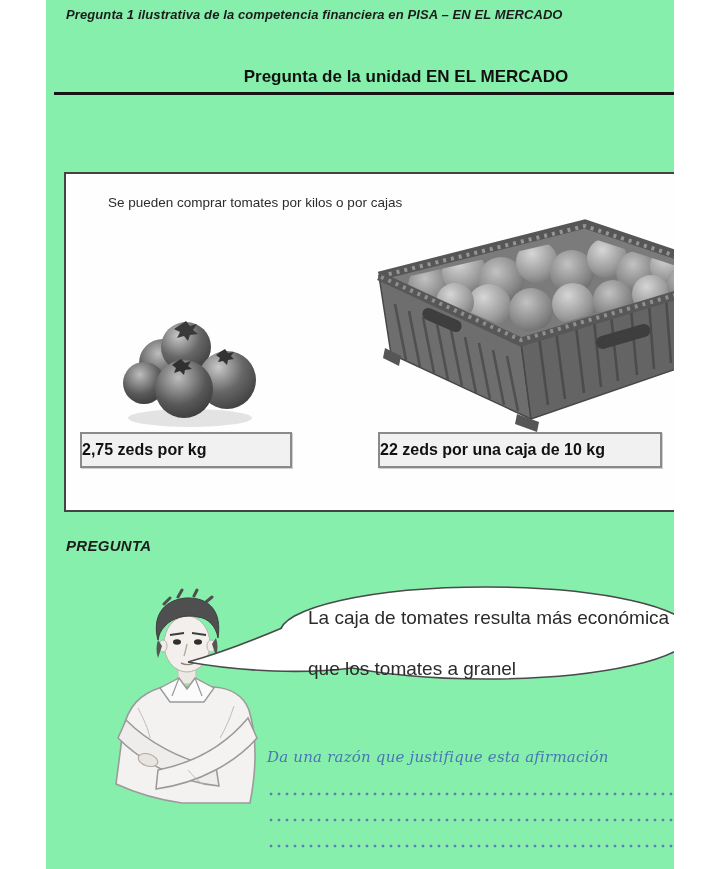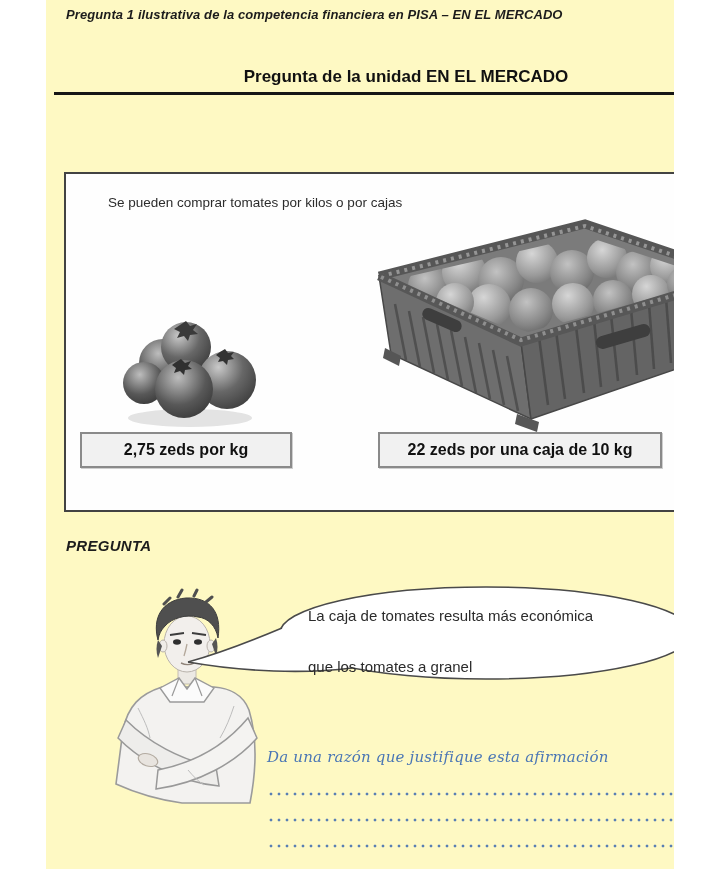--- a/index.html
+++ b/index.html
@@ -1,20 +1,20 @@
 <!DOCTYPE html>
 <html><head>
 <meta charset="utf-8">
 <style>
   * { margin:0; padding:0; box-sizing:border-box; }
   html,body { background:#ffffff; }
   body { font-family:"Liberation Sans", sans-serif; }
   .page {
     position:relative; width:628px; height:869px; margin:0 auto;
-    background:#fef9c3; overflow:hidden; color:#222;
+    background:#86efac; overflow:hidden; color:#222;
   }
 
   
   .doc-title {
     position:absolute; left:20px; top:7px; width:690px;
     font-size:13px; font-weight:bold; font-style:italic; color:#1c1c1c;
     letter-spacing:.1px;
   }
   .figure-caption {
     position:absolute; left:0; top:52px; width:720px;
@@ -36,37 +36,37 @@
     border:2px solid #434343; background:#fefefe;
   }
   .stimulus-intro {
     position:absolute; left:17px; top:21px;
     font-size:13.5px; color:#2c2c2c;margin-left:25px;
   }
   .tomatoes-img { position:absolute; left:48px; top:143px; width:155px; height:112px; }
   .crate-img    { position:absolute; left:303px; top:40px;  width:382px; height:220px; }
   .price-box {
     position:absolute; height:36px; background:#f1f1f1; border:2px solid #8a8a8a;
-    display:flex; align-items:center; justify-content:center;
+    display:flex; align-items:center; justify-content:flex-start;
     font-size:16px; font-weight:bold; color:#111;
     box-shadow:1px 1px 0 #cfcfcf;
   }
   .price-kg  { left:14px;  top:258px; width:212px; }
   .price-box-caja { left:312px; top:258px; width:284px; }
 
   
   .pregunta-label {
     position:absolute; left:20px; top:537px;
     font-size:15px; font-weight:bold; font-style:italic; color:#1d1d1d;
     letter-spacing:.3px;
   }
   .person-img { position:absolute; left:52px; top:588px; width:178px; height:218px; }
   .bubble-svg { position:absolute; left:138px; top:582px; width:512px; height:108px; }
   .bubble-text-1, .bubble-text-2 {
-    position:absolute; left:262px; font-size:15px; color:#2b2b2b;
+    position:absolute; left:262px; font-size:19px; color:#2b2b2b;
   }
   .bubble-text-1 { top:607px; }
   .bubble-text-2 { top:634px;margin-top:24px; }
 
   .answer-prompt {
     position:absolute; left:221px; top:748px;
     font-family:"DejaVu Serif", serif; font-style:italic;
     font-size:15px; color:#4a76b5; letter-spacing:.2px;
   }
   .dotted-line {

